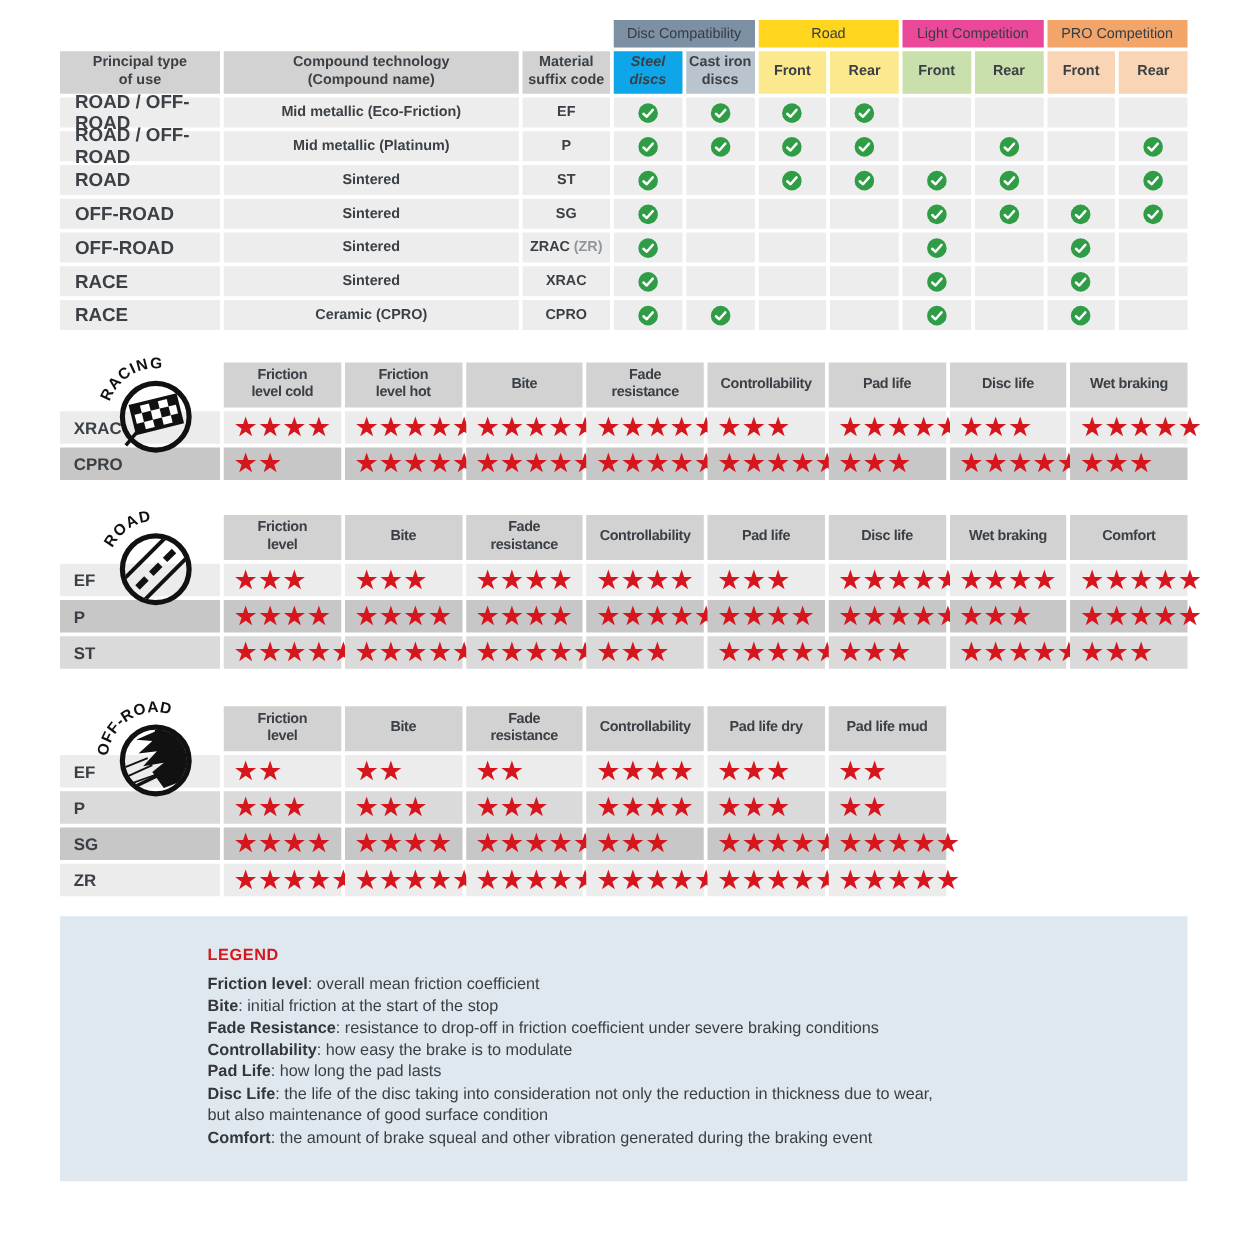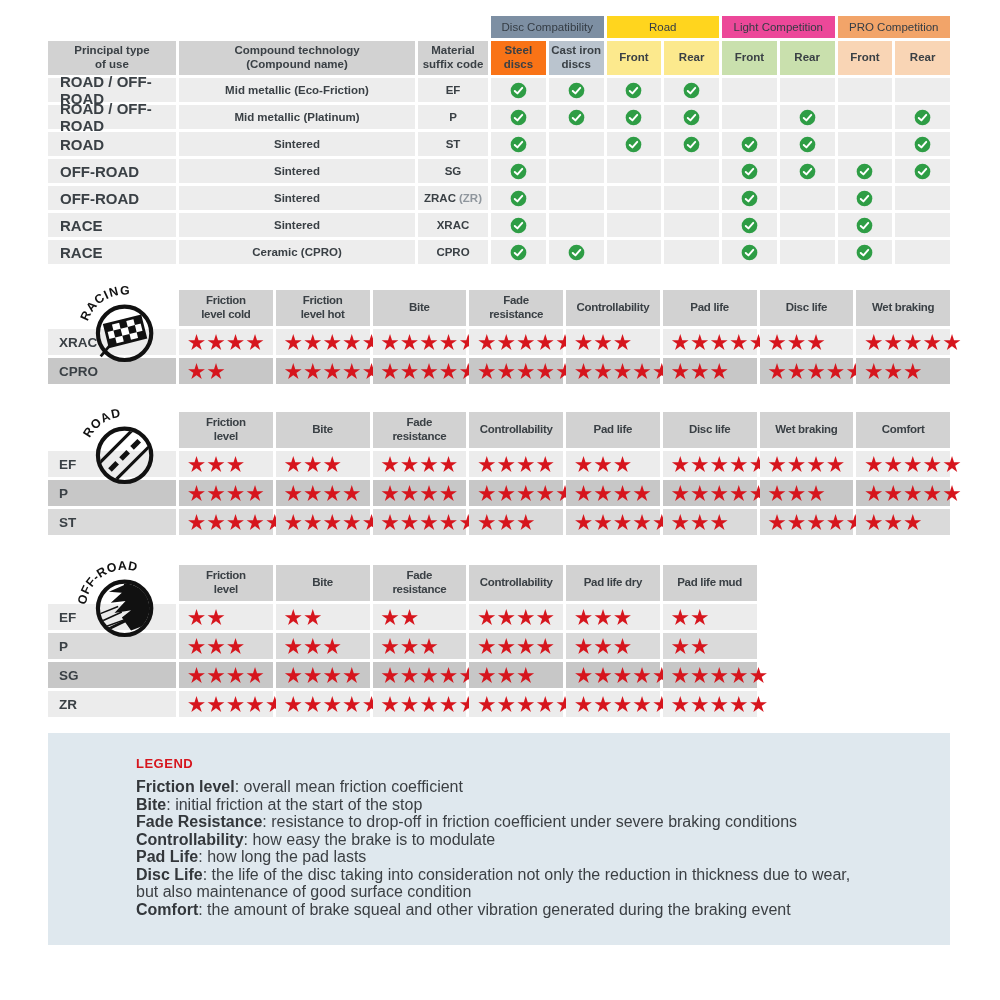--- a/index.html
+++ b/index.html
@@ -39,24 +39,24 @@
   .code-cell{font-size:13.5px;font-weight:700;padding-left:11px;}
   .star-cell{padding-left:9px;}
   .stars{color:var(--star-red);font-size:19px;letter-spacing:2.5px;line-height:1;
     white-space:nowrap;}
   .shade-light{background:var(--row-light);}
   .shade-medium{background:var(--row-medium);}
   .shade-dark{background:var(--row-dark);}
 
   
   .legend{margin-top:16px;width:902px;height:212px;background:var(--legend-bg);
-    box-sizing:border-box;padding:23px 20px 0 88px;}
+    box-sizing:border-box;padding:23px 20px 0 118px;}
   .legend-title{color:var(--star-red);font-weight:700;font-size:13px;
     letter-spacing:.5px;margin-bottom:7px;}
-  .legend-line{font-size:16px;line-height:17.5px;color:#3b3f43;}
+  .legend-line{font-size:13px;line-height:17.5px;color:#3b3f43;}
   .legend-term{font-weight:700;color:#33373b;}
 
   .check{display:flex;align-items:center;justify-content:center;}
   svg text{font-family:"Liberation Sans",sans-serif;}
 </style>
 </head>
 <body>
 
 <div class="page">
   <section>
@@ -67,21 +67,21 @@
         <div class="group-head" style="background: rgb(125, 143, 163);">Disc Compatibility</div>
         <div class="group-head" style="background: rgb(255, 213, 30);">Road</div>
         <div class="group-head" style="background: #ec4899;">Light Competition</div>
         <div class="group-head" style="background: rgb(242, 164, 105);">PRO Competition</div>
         <div class="main-head">Principal type
 of use</div>
         <div class="main-head">Compound technology
 (Compound name)</div>
         <div class="main-head">Material
 suffix code</div>
-        <div class="sub-head" style="background: #f97316;">Steel
+        <div class="sub-head" style="background: #0ea5e9; font-style: italic;">Steel
 discs</div>
         <div class="sub-head" style="background: rgb(186, 196, 206);">Cast iron
 discs</div>
         <div class="sub-head" style="background: rgb(252, 233, 141);">Front</div>
         <div class="sub-head" style="background: rgb(252, 233, 141);">Rear</div>
         <div class="sub-head" style="background: rgb(201, 224, 173);">Front</div>
         <div class="sub-head" style="background: rgb(201, 224, 173);">Rear</div>
         <div class="sub-head" style="background: rgb(249, 213, 181);">Front</div>
         <div class="sub-head" style="background: rgb(249, 213, 181);">Rear</div>
         <div class="cell use-cell">ROAD / OFF-ROAD</div>

